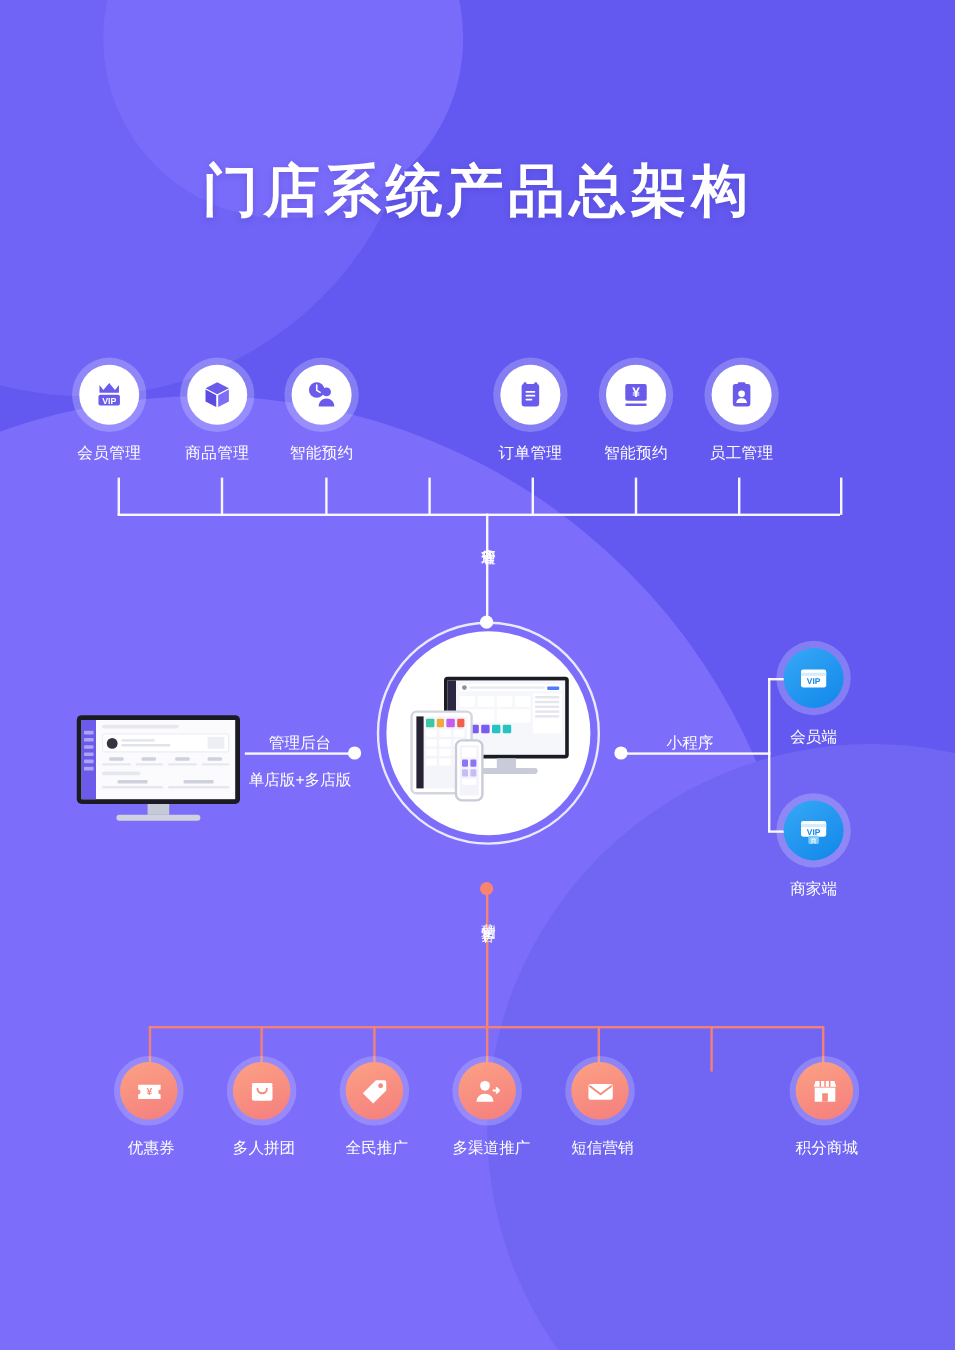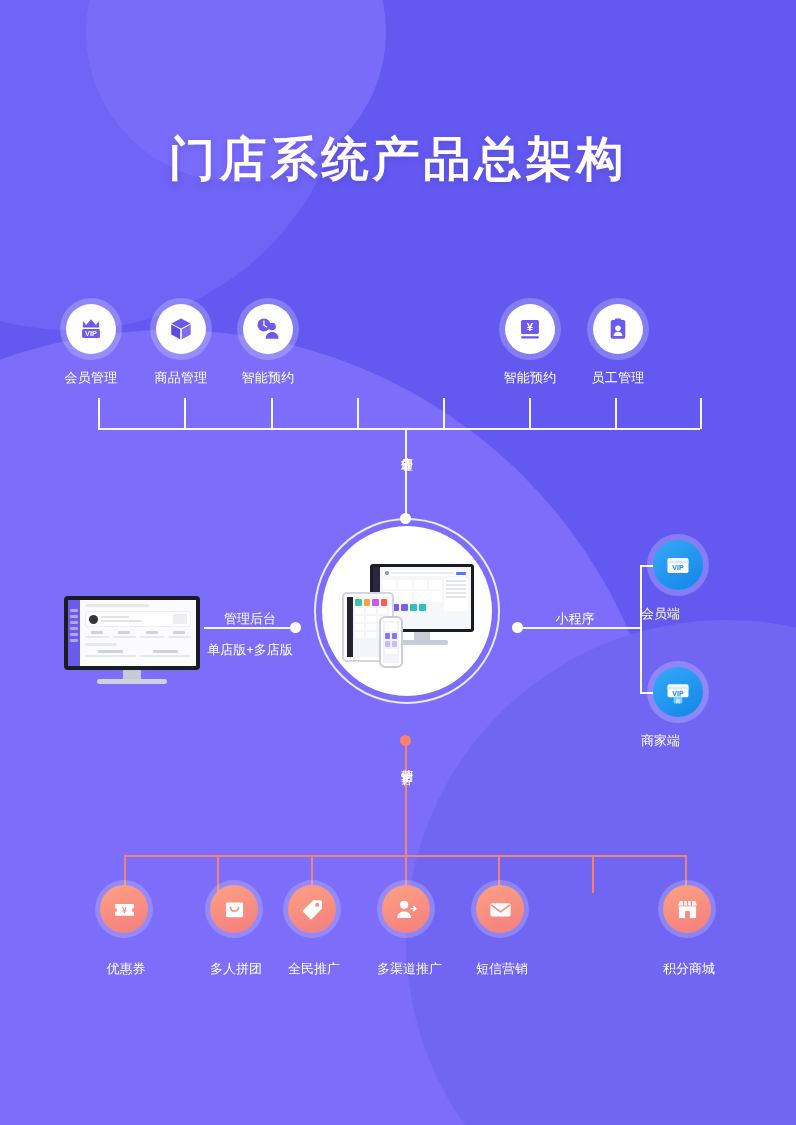--- a/index.html
+++ b/index.html
@@ -118,21 +118,21 @@
   .lm-stat b { display:block; height:3px; background:#cfd2dd; border-radius:1px; margin:0 auto 2px; width:50%; }
   .lm-stat i { display:block; height:2px; background:#e7e8ef; border-radius:1px; }
   .lm-neck { width:18px; height:9px; background:#c6c9d6; margin:0 auto; }
   .lm-base { width:70px; height:5px; background:#cfd2de; border-radius:3px; margin:0 auto; }
 
   
   .side-line { position:absolute; height:2px; background:#ffffff; opacity:.95; }
   .side-cap { position:absolute; font-size:13px; color:#fff; white-space:nowrap; text-align:center; }
 
   
-  .bnode { position:absolute; width:74px; }
+  .bnode { position:absolute; width:74px; text-align:center; }
   .bring {
     width:62px; height:62px; border-radius:50%;
     background:rgba(255,255,255,.22);
     display:flex; align-items:center; justify-content:center;
     margin:0 auto;
   }
   .bdisc {
     width:50px; height:50px; border-radius:50%;
     background:linear-gradient(145deg,#36A9F7 0%,#1186E8 100%);
     display:flex; align-items:center; justify-content:center;
@@ -146,21 +146,21 @@
     width:58px; height:58px; border-radius:50%;
     background:rgba(255,255,255,.20);
     display:flex; align-items:center; justify-content:center;
   }
   .cdisc {
     width:48px; height:48px; border-radius:50%;
     background:linear-gradient(160deg,#FCA184 0%,#F47E7E 100%);
     display:flex; align-items:center; justify-content:center;
   }
   .cdisc svg { width:25px; height:25px; display:block; }
-  .cnode .cap { margin-top:22px; font-size:13px; color:#fff; white-space:nowrap; }
+  .cnode .cap { margin-top:10px; font-size:13px; color:#fff; white-space:nowrap; }
 
   .bus-line.coral2 { background:#F8836F; }
   .drop.coral2 { background:#F8836F; }
   .stem-bottom {
     position:absolute; left:405px; top:740px; width:2px; height:115px;
     background:#F8836F;
   }
 </style>
 </head>
 <body>
@@ -212,20 +212,35 @@
             <path d="M11 6v5.5l3.5 2" stroke="#ffffff" stroke-width="1.6" fill="none" stroke-linecap="round"></path>
             <circle cx="21" cy="13" r="4.6" fill="#6A5BEB"></circle>
             <path fill="#6A5BEB" d="M13 28c0-5 3.6-8.2 8-8.2s8 3.2 8 8.2z"></path>
           </svg>
         </div>
       </div>
       <div class="cap">智能预约</div>
     </div>
 
 
+    <div class="node" style="left:351px;">
+      <div class="ring">
+        <div class="disc">
+          <svg viewBox="0 0 32 32">
+            <rect x="7" y="5" width="18" height="23" rx="2.5" fill="#6A5BEB"></rect>
+            <rect x="9" y="3" width="3" height="4" rx="1.2" fill="#6A5BEB"></rect>
+            <rect x="20" y="3" width="3" height="4" rx="1.2" fill="#6A5BEB"></rect>
+            <rect x="11" y="12" width="10" height="1.8" rx=".9" fill="#ffffff"></rect>
+            <rect x="11" y="16" width="10" height="1.8" rx=".9" fill="#ffffff"></rect>
+            <rect x="11" y="20" width="7" height="1.8" rx=".9" fill="#ffffff"></rect>
+          </svg>
+        </div>
+      </div>
+      <div class="cap">订单管理</div>
+    </div>
 
     <div class="node" style="left:439px;">
       <div class="ring">
         <div class="disc">
           <svg viewBox="0 0 32 32">
             <rect x="5" y="5" width="22" height="17" rx="2" fill="#6A5BEB"></rect>
             <text x="16" y="18" font-size="14" font-family="Liberation Sans, sans-serif" font-weight="bold" fill="#ffffff" text-anchor="middle">¥</text>
             <rect x="5" y="25" width="22" height="2.6" rx="1.3" fill="#6A5BEB"></rect>
           </svg>
         </div>
@@ -483,21 +498,21 @@
         <div class="cdisc">
           <svg viewBox="0 0 32 32">
             <path fill="#ffffff" d="M4 9h24v5a2.6 2.6 0 0 0 0 5.2V24H4v-4.8a2.6 2.6 0 0 0 0-5.2z"></path>
             <text x="16" y="20" font-size="11" font-family="Liberation Sans, sans-serif" font-weight="bold" fill="#F58B7A" text-anchor="middle">¥</text>
           </svg>
         </div>
       </div>
       <div class="cap">优惠券</div>
     </div>
 
-    <div class="cnode" style="left:117px;font-family:Liberation Mono, monospace;">
+    <div class="cnode" style="left:101px;font-family:Liberation Mono, monospace;">
       <div class="cring">
         <div class="cdisc">
           <svg viewBox="0 0 32 32">
             <rect x="5" y="9" width="22" height="17" rx="2.5" fill="#ffffff"></rect>
             <path d="M11 13c0 3 2.2 5 5 5s5-2 5-5" stroke="#F58B7A" stroke-width="2" fill="none" stroke-linecap="round"></path>
             <rect x="5" y="7" width="22" height="3.5" rx="1.6" fill="#ffffff"></rect>
           </svg>
         </div>
       </div>
       <div class="cap">多人拼团</div>

